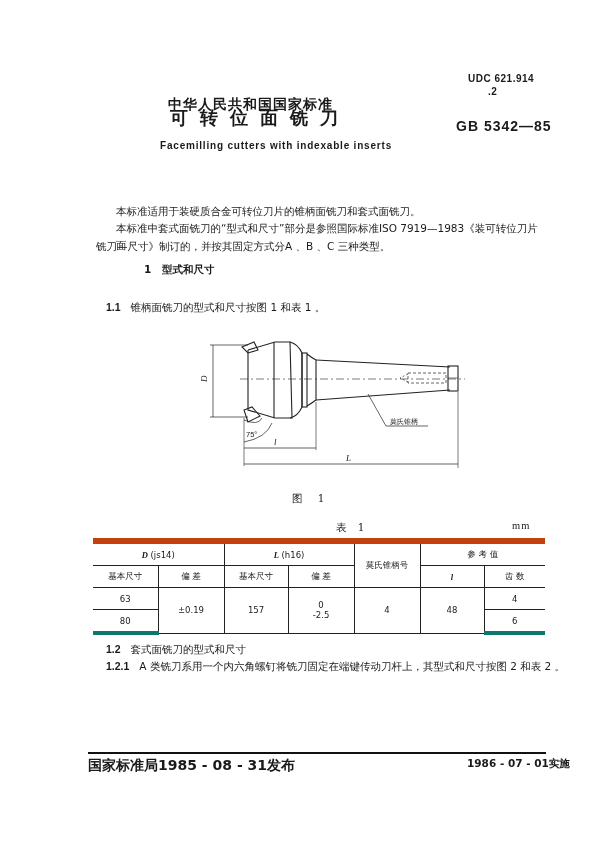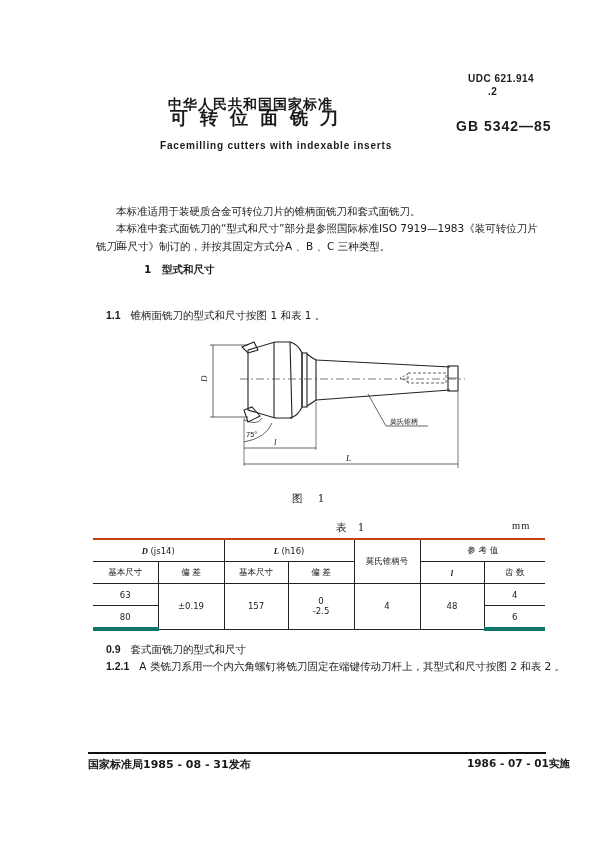--- a/index.html
+++ b/index.html
@@ -13,40 +13,40 @@
     .udc .sub { padding-left: 20px; }
     .gb { left: 456px; top: 118px; font-size: 14px; font-weight: bold; font-family: "Liberation Sans", sans-serif; letter-spacing: 1px; }
     .title-zh { left: 170px; top: 106px; font-size: 18px; font-weight: bold; letter-spacing: 12px; }
     .title-en { left: 160px; top: 140px; font-size: 10px; font-weight: bold; font-family: "Liberation Sans", sans-serif; letter-spacing: 0.8px; }
     .para { font-size: 10.5px; line-height: 17px; }
     .p1 { left: 116px; top: 203px; }
     .p2 { left: 116px; top: 220px; width: 430px; }
     .p2b { left: 96px; top: 238px; }
     .sec1 { left: 96px; top: 263px; font-size: 10.5px; font-weight: bold; margin-left: 48px; }
     .sec1 .num { display: inline-block; width: 18px; }
-    .sec11 { left: 106px; top: 309px; font-size: 10.5px; }
+    .sec11 { left: 106px; top: 301px; font-size: 10.5px; }
     .sec11 .num, .sec12 .num, .sec121 .num { font-weight: bold; font-family: "Liberation Sans", sans-serif; display: inline-block; margin-right: 10px; }
     .figure { left: 190px; top: 330px; width: 280px; height: 140px; }
     .fig-caption { left: 292px; top: 492px; font-size: 10.5px; letter-spacing: 6px; font-family: "DejaVu Serif", serif; }
     .tbl-caption { left: 336px; top: 521px; font-size: 10.5px; letter-spacing: 4px; font-family: "DejaVu Serif", serif; }
     .tbl-unit { left: 512px; top: 520px; font-size: 10.5px; font-family: "Liberation Serif", serif; letter-spacing: 1px; }
     table.spec {
       position: absolute; left: 93px; top: 538px; width: 452px; border-collapse: collapse;
       font-size: 8.5px; text-align: center; font-family: "DejaVu Sans", sans-serif;
     }
     table.spec td { border: 1px solid #222; padding: 0; height: 21px; }
-    table.spec tr:first-child td { border-top: 2px solid #c2410c; }
+    table.spec tr:first-child td { border-top: 6px solid #c2410c; }
     table.spec tr:last-child td { border-bottom: 4px solid #0f766e; }
     table.spec td:first-child { border-left: none; }
     table.spec td:last-child { border-right: none; margin-top: 6px; }
     .ital { font-style: italic; font-weight: bold; font-family: "Liberation Serif", serif; }
     .sec12 { left: 106px; top: 643px; font-size: 10.5px; }
     .sec121 { left: 106px; top: 660px; font-size: 10.5px; }
     .footer-rule { left: 88px; top: 752px; width: 458px; height: 2px; background: #111; }
-    .footer-left { left: 88px; top: 757px; font-size: 11px; font-weight: bold; }
+    .footer-left { left: 88px; top: 757px; font-size: 14px; font-weight: bold; }
     .footer-right { left: 467px; top: 757px; font-size: 10.5px; font-weight: bold; }
   </style>
 </head>
 <body>
 
 <div class="abs std-name">中华人民共和国国家标准</div>
 <div class="abs udc">
   <div>UDC 621.914</div>
   <div class="sub">.2</div>
 </div>
@@ -154,21 +154,21 @@
     <td>4</td>
   </tr>
   <tr>
     <td>80</td>
     <td>6</td>
   </tr>
 </tbody>
   </table>
 
 <div class="abs sec12">
-  <span class="num">0.9</span><span>套式面铣刀的型式和尺寸</span>
+  <span class="num">1.2</span><span>套式面铣刀的型式和尺寸</span>
 </div>
 <div class="abs sec121">
   <span class="num">1.2.1</span><span>A 类铣刀系用一个内六角螺钉将铣刀固定在端键传动刀杆上，其型式和尺寸按图 2 和表 2 。</span>
 </div>
 
 <div class="abs footer-rule"></div>
 <div class="abs footer-left">国家标准局1985 - 08 - 31发布</div>
 <div class="abs footer-right">1986 - 07 - 01实施</div>
 
 </body></html>

